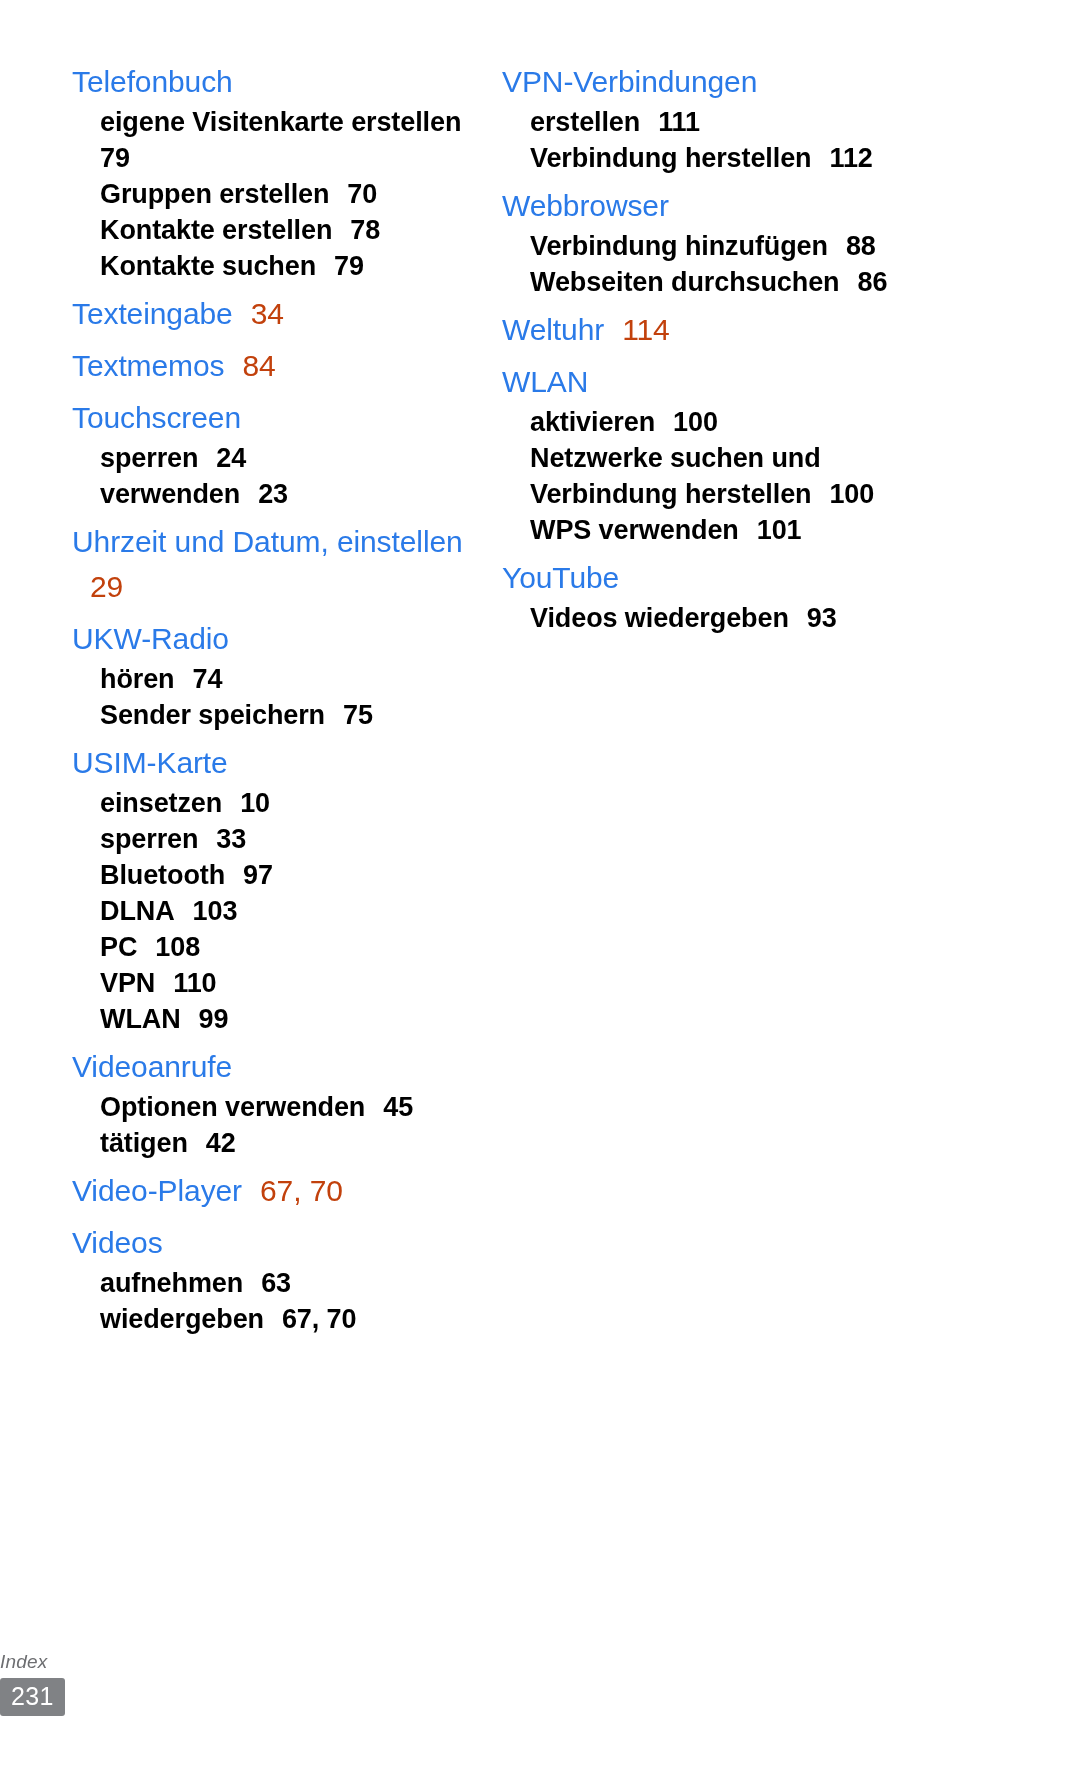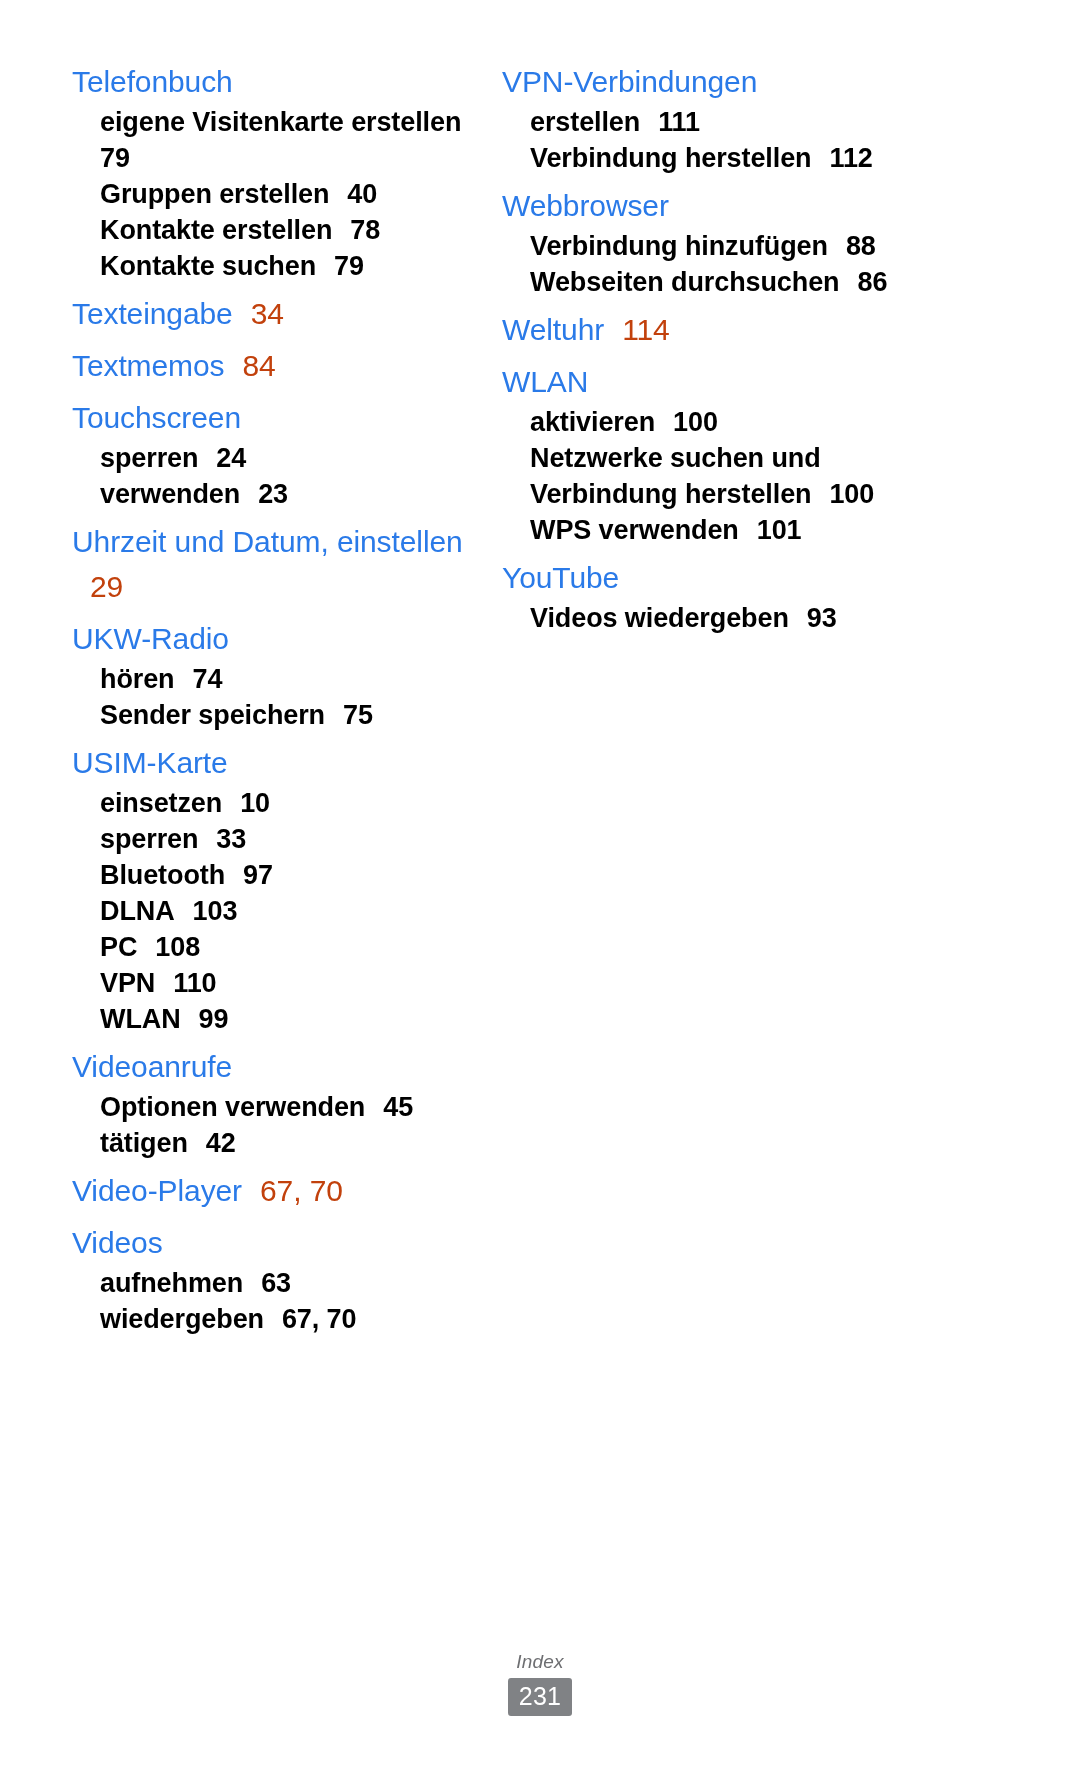--- a/index.html
+++ b/index.html
@@ -72,21 +72,21 @@
     max-width: 400px;
   }
   .gap-md { display: inline-block; width: 18px; }
 
   
   .footer {
     position: absolute;
     left: 0;
     top: 1650px;
     width: 1080px;
-    text-align: center;
+    text-align: left;
   }
   .footer-label {
     font-size: 19px;
     font-style: italic;
     color: #6d6e71;
     line-height: 24px;
     letter-spacing: 0.2px;
   }
   .page-badge {
     display: inline-block;
@@ -103,21 +103,21 @@
 </head>
 <body>
 
 <div class="page">
 
   <div class="columns">
     <div class="column column-left">
         <div class="entry-group">
           <div class="heading">Telefonbuch</div>
           <div class="sub wrap"><span>eigene Visitenkarte erstellen</span><span class="gap-md"></span><span>79</span></div>
-          <div class="sub"><span>Gruppen erstellen</span><span class="gap-md"></span><span>40</span></div>
+          <div class="sub"><span>Gruppen erstellen</span><span class="gap-md"></span><span>70</span></div>
           <div class="sub"><span>Kontakte erstellen</span><span class="gap-md"></span><span>78</span></div>
           <div class="sub"><span>Kontakte suchen</span><span class="gap-md"></span><span>79</span></div>
         </div>
         <div class="entry-group">
           <div class="heading">Texteingabe<span class="gap-md"></span><span class="pg">34</span></div>
         </div>
         <div class="entry-group">
           <div class="heading">Textmemos<span class="gap-md"></span><span class="pg">84</span></div>
         </div>
         <div class="entry-group">

